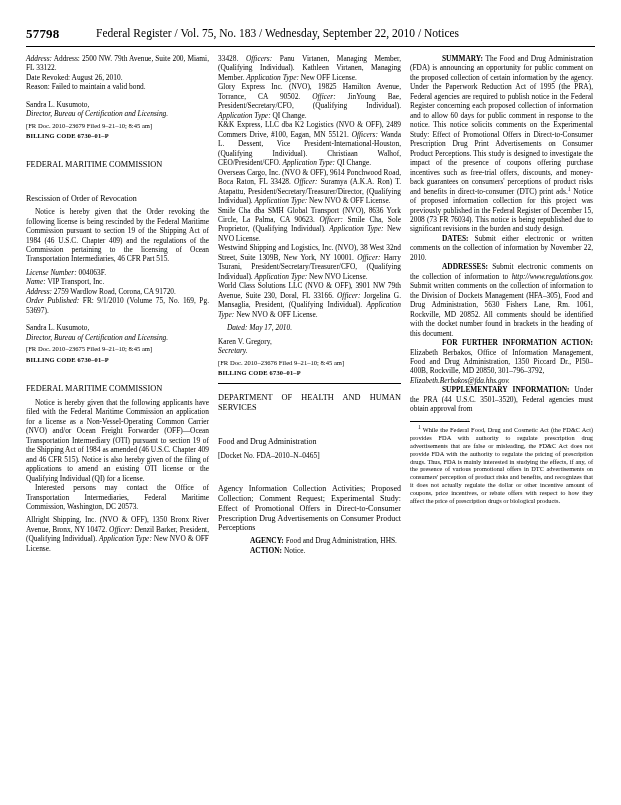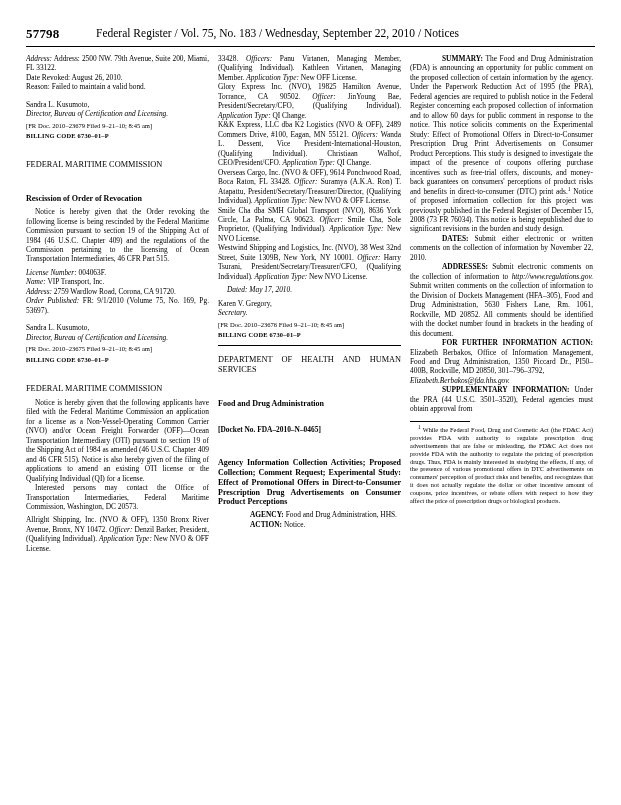--- a/index.html
+++ b/index.html
@@ -76,32 +76,32 @@
   .bold { font-weight: bold; padding-left: 32px; }
   .agency-head {
     font-weight: normal;
     font-size: 8.3px;
     text-indent: 0;
     margin-top: 9px;
     margin-bottom: 4px;
     line-height: 1.2;
   }
   .subhead {
-    font-weight: bold;
+    font-weight: normal;
     font-size: 8px;
     text-indent: 0;
     margin-top: 24px;
     margin-bottom: 3px;
     line-height: 1.22;
   }
   .docnum {
-    font-weight: bold;
-    font-size: 7.4px;
-    text-indent: 0;
-    margin-top: 16px;
+    font-weight: normal;
+    font-size: 7.4px;
+    text-indent: 0;
+    margin-top: 4px;
     margin-bottom: 4px;
   }
   .sig-name {
     text-indent: 0;
     margin-top: 4px;
     font-size: 7.4px;
   }
   .sig-title {
     text-indent: 0;
     font-style: italic;
@@ -189,20 +189,21 @@
       <p class="noindent">Allright Shipping, Inc. (NVO &amp; OFF), 1350 Bronx River Avenue, Bronx, NY 10472. <span class="ital">Officer:</span> Denzil Barker, President, (Qualifying Individual). <span class="ital">Application Type:</span> New NVO &amp; OFF License.</p>
     </div>
 
     <div class="col">
       <p class="noindent">33428. <span class="ital">Officers:</span> Panu Virtanen, Managing Member, (Qualifying Individual). Kathleen Virtanen, Managing Member. <span class="ital">Application Type:</span> New OFF License.</p>
       <p class="noindent">Glory Express Inc. (NVO), 19825 Hamilton Avenue, Torrance, CA 90502. <span class="ital">Officer:</span> JinYoung Bae, President/Secretary/CFO, (Qualifying Individual). <span class="ital">Application Type:</span> QI Change.</p>
       <p class="noindent">K&amp;K Express, LLC dba K2 Logistics (NVO &amp; OFF), 2489 Commers Drive, #100, Eagan, MN 55121. <span class="ital">Officers:</span> Wanda L. Dessent, Vice President-International-Houston, (Qualifying Individual). Christiaan Walhof, CEO/President/CFO. <span class="ital">Application Type:</span> QI Change.</p>
       <p class="noindent">Overseas Cargo, Inc. (NVO &amp; OFF), 9614 Ponchwood Road, Boca Raton, FL 33428. <span class="ital">Officer:</span> Suramya (A.K.A. Ron) T. Atapattu, President/Secretary/Treasurer/Director, (Qualifying Individual). <span class="ital">Application Type:</span> New NVO &amp; OFF License.</p>
       <p class="noindent">Smile Cha dba SMH Global Transport (NVO), 8636 York Circle, La Palma, CA 90623. <span class="ital">Officer:</span> Smile Cha, Sole Proprietor, (Qualifying Individual). <span class="ital">Application Type:</span> New NVO License.</p>
       <p class="noindent">Westwind Shipping and Logistics, Inc. (NVO), 38 West 32nd Street, Suite 1309B, New York, NY 10001. <span class="ital">Officer:</span> Harry Tsurani, President/Secretary/Treasurer/CFO, (Qualifying Individual). <span class="ital">Application Type:</span> New NVO License.</p>
+      <p class="noindent">World Class Solutions LLC (NVO &amp; OFF), 3901 NW 79th Avenue, Suite 230, Doral, FL 33166. <span class="ital">Officer:</span> Jorgelina G. Mansaglia, President, (Qualifying Individual). <span class="ital">Application Type:</span> New NVO &amp; OFF License.</p>
       <div class="gap-sm"></div>
       <p><span class="ital">Dated: May 17, 2010.</span></p>
       <p class="sig-name">Karen V. Gregory,</p>
       <p class="sig-title">Secretary.</p>
       <p class="filing">[FR Doc. 2010–23676 Filed 9–21–10; 8:45 am]</p>
       <p class="billing">BILLING CODE 6730–01–P</p>
 
       <hr class="hr-full">
 
       <p class="agency-head">DEPARTMENT OF HEALTH AND HUMAN SERVICES</p>

